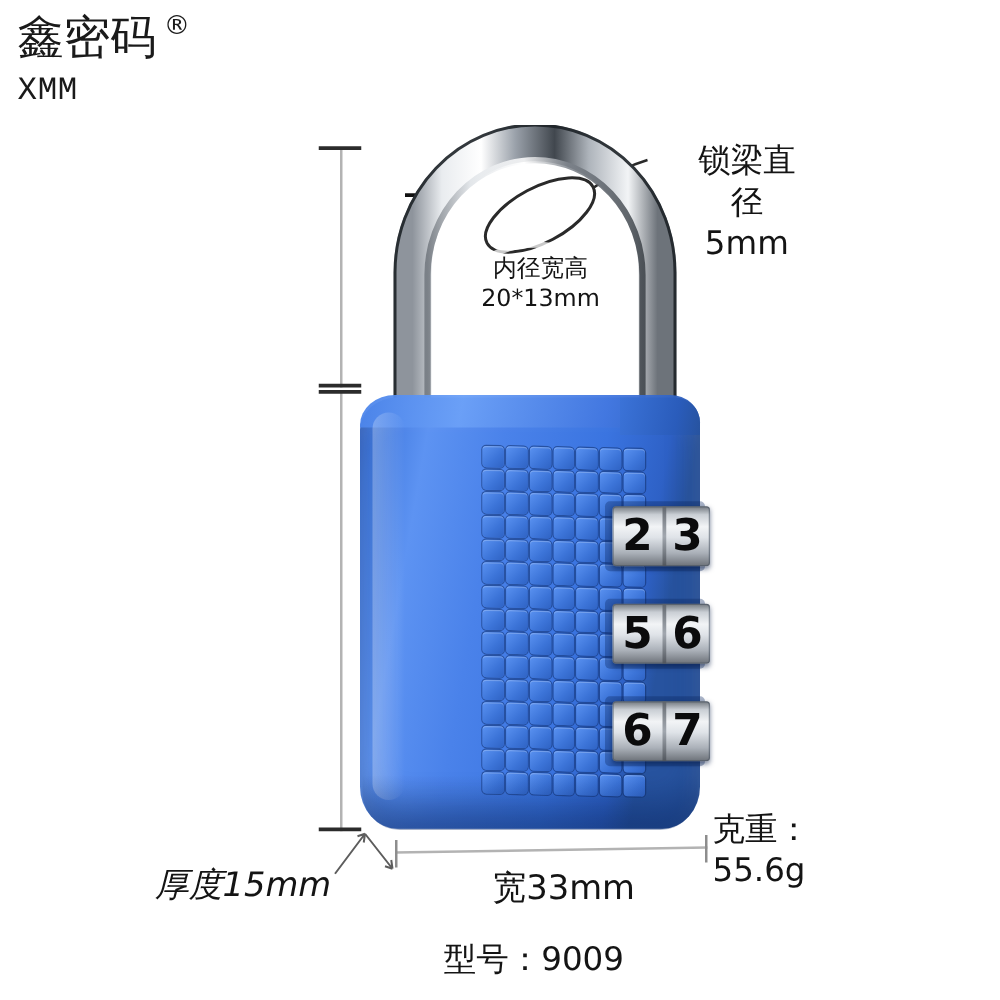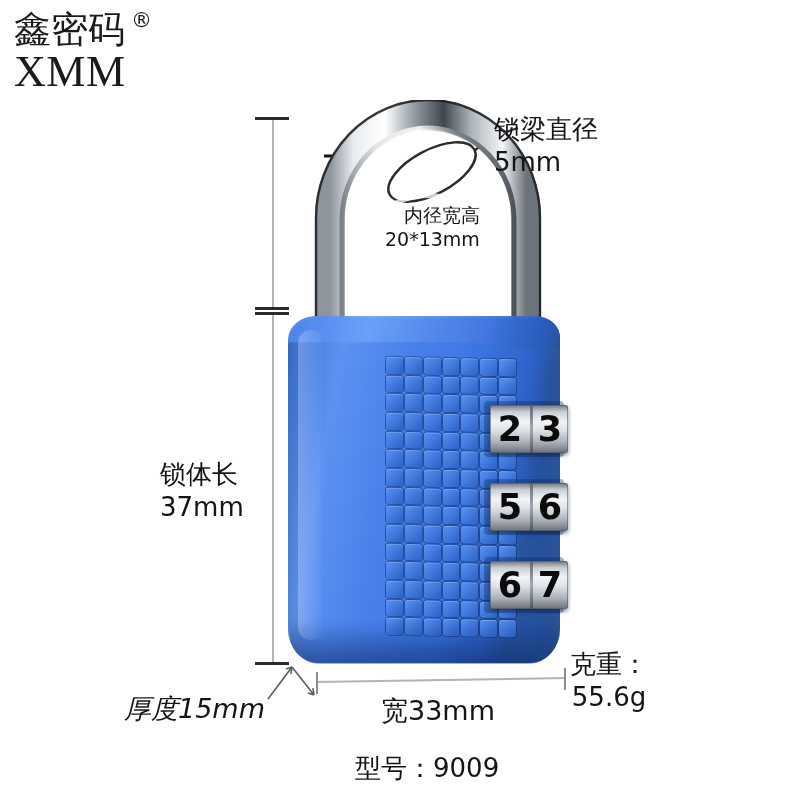--- a/index.html
+++ b/index.html
@@ -38,49 +38,49 @@
     display: inline-block;
     vertical-align: top;
     font-size: 21px;
     line-height: 21px;
     margin-left: 6px;
     margin-top: 2px;
     color: #1a1a1a;
     font-family: "DejaVu Sans", sans-serif;
   }
   #brand-en {
-    font-size: 44px;
+    font-size: 26px;
     line-height: 44px;
     color: #1a1a1a;
     margin-top: -2px;
     letter-spacing: 0.5px;
-    font-family: Liberation Serif, serif;
+    font-family: Liberation Mono, monospace;
   }
 
   
   .anno {
     position: absolute;
     font-size: 26px;
     line-height: 33px;
     color: #141414;
     white-space: pre-line;
     font-family: "DejaVu Sans", "Liberation Sans", sans-serif;
   }
   .anno.small {
     font-size: 19px;
     line-height: 24px;
   }
 
-  #anno-shackle-dia { left: 494px; top: 113px; }
-  #anno-inner       { left: 385px; top: 203px; text-align: right; }
+  #anno-shackle-dia { left: 547px; top: 113px; text-align: center; }
+  #anno-inner       { left: 385px; top: 203px; text-align: center; }
   #anno-shackle-len { left: 162px; top: 205px; }
   #anno-body-len    { left: 160px; top: 458px; }
   #anno-thickness   { left: 124px; top: 692px; font-size: 27px; font-style: italic; }
-  #anno-width       { left: 381px; top: 694px; font-size: 27px; }
-  #anno-weight      { left: 570px; top: 648px; font-size: 26px; text-align: center; }
+  #anno-width       { left: 394px; top: 694px; font-size: 27px; }
+  #anno-weight      { left: 570px; top: 648px; font-size: 26px; }
   #anno-model       { left: 355px; top: 752px; font-size: 26px; }
 
   
   .dimline {
     position: absolute;
     background: #b3b3b3;
   }
   .vline { width: 2px; }
   .hline { height: 2px; }
   .cap {
@@ -477,20 +477,18 @@
       <span class="digit d1">6</span>
       <span class="dial-sep"></span>
       <span class="digit d2">7</span>
     </div>
   </div>
 
   <div class="anno" id="anno-shackle-dia">锁梁直径
 5mm</div>
   <div class="anno small" id="anno-inner">内径宽高
 20*13mm</div>
-  <div class="anno" id="anno-body-len">锁体长
-37mm</div>
   <div class="anno" id="anno-thickness">厚度15mm</div>
   <div class="anno" id="anno-width">宽33mm</div>
   <div class="anno" id="anno-weight">克重：55.6g</div>
   <div class="anno" id="anno-model">型号：9009</div>
 
 </div>
 
 </body></html>

